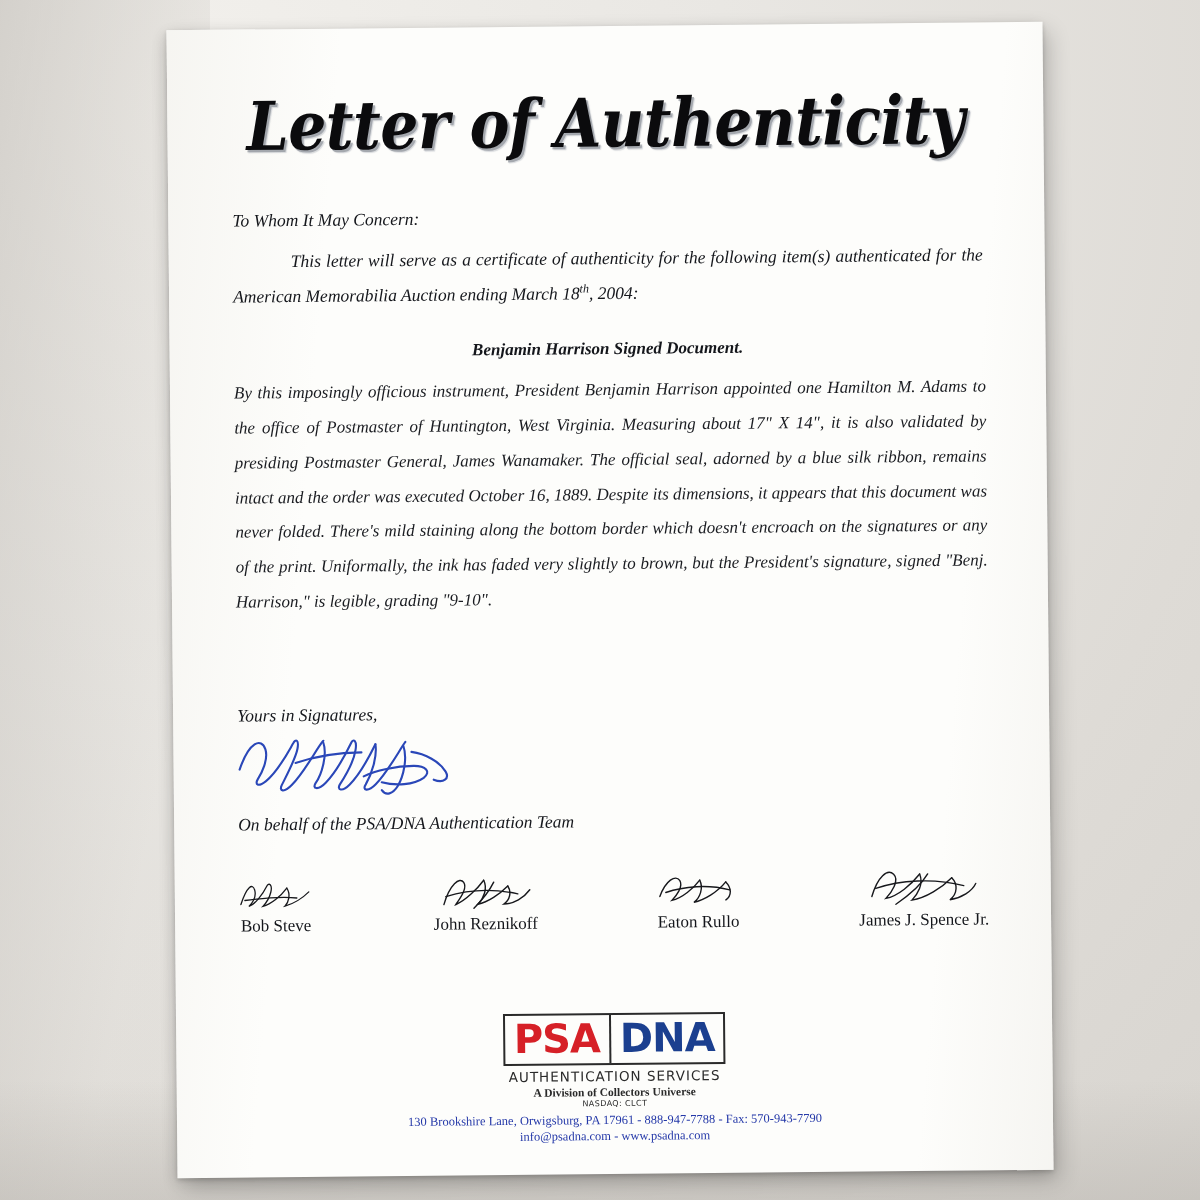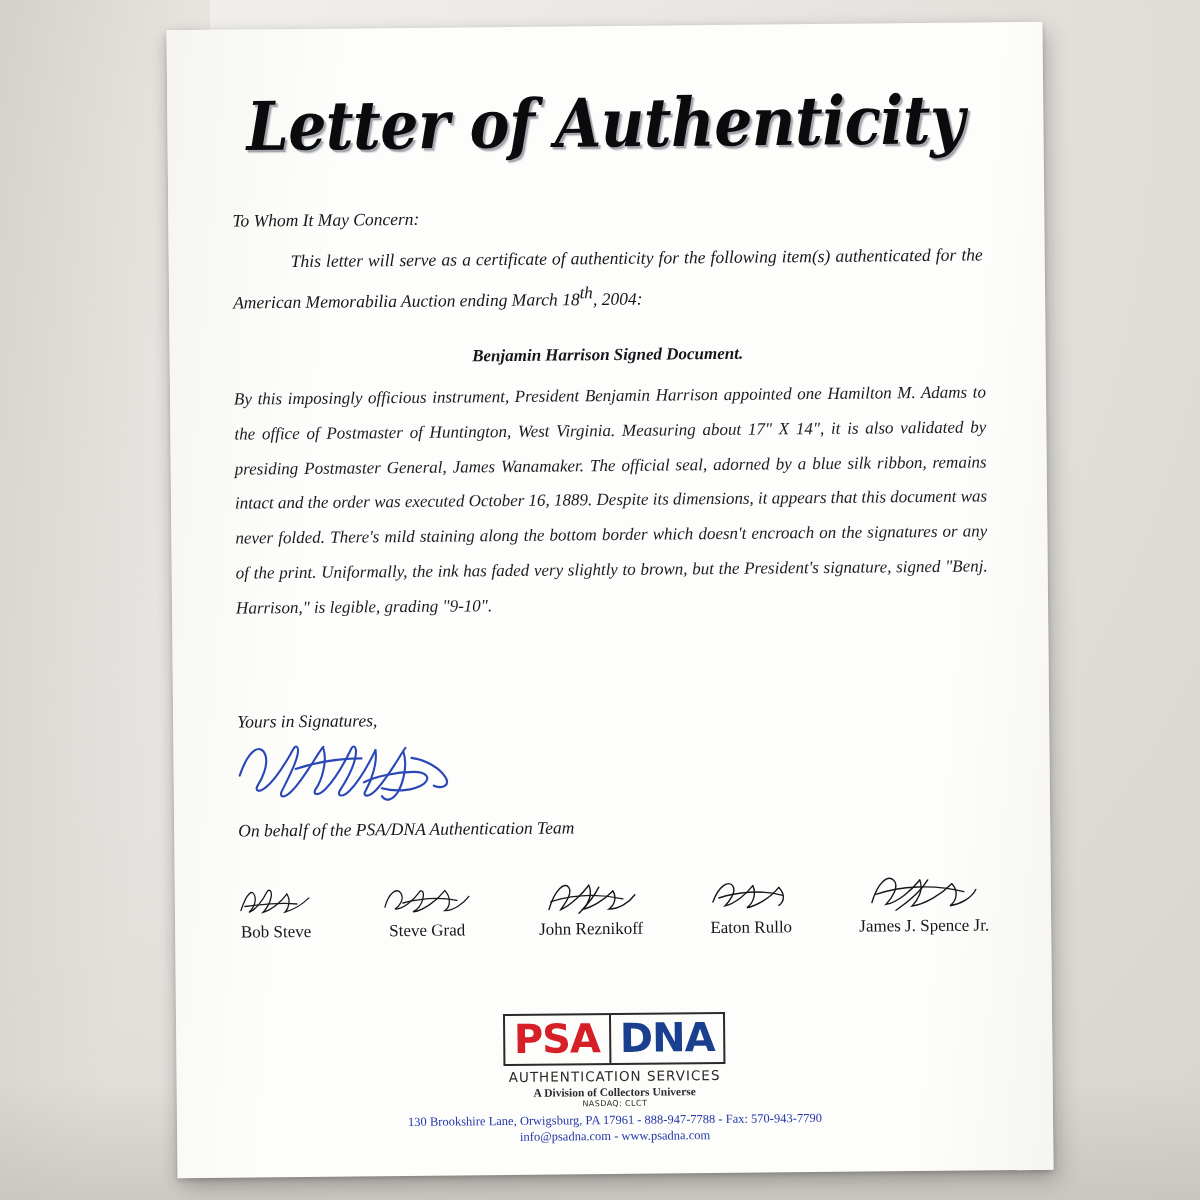--- a/index.html
+++ b/index.html
@@ -89,21 +89,21 @@
     margin-left: 8px;
   }
   #intro {
     margin-top: 6px;
     margin-left: 8px;
     margin-right: 6px;
     text-align: justify;
     text-indent: 58px;
   }
   #intro sup {
-    font-size: 17px;
+    font-size: 12px;
     vertical-align: super;
   }
 
   #item-heading {
     margin-top: 28px;
     text-align: center;
     font-family: "Liberation Serif", serif;
     font-style: italic;
     font-weight: bold;
     font-size: 17px;
@@ -275,32 +275,20 @@
             <g stroke="#17181c" stroke-width="1.3" fill="none" stroke-linecap="round">
               <path d="M4 30 C10 12, 16 8, 18 16 C20 24, 14 30, 12 32 C18 30, 26 20, 30 12 C32 8, 36 10, 34 18 C32 26, 28 30, 26 32 C34 30, 44 22, 50 14"></path>
               <path d="M50 14 C54 20, 52 28, 48 32 C56 30, 66 24, 72 18"></path>
               <path d="M8 26 C24 24, 44 22, 60 24"></path>
             </g>
           </svg>
         </div>
         <div class="signer-name">Bob Steve</div>
       </div>
 
-      <div class="signer">
-        <div class="signer-mark">
-          <svg width="92" height="40" viewBox="0 0 92 40" fill="none">
-            <g stroke="#17181c" stroke-width="1.3" fill="none" stroke-linecap="round">
-              <path d="M4 28 C8 14, 16 8, 20 14 C24 20, 18 28, 14 30 C22 30, 32 22, 38 14 C40 10, 44 12, 42 20 C40 28, 34 32, 32 33 C42 32, 56 22, 64 12"></path>
-              <path d="M64 12 C70 18, 70 28, 64 32 C72 32, 82 26, 88 18"></path>
-              <path d="M22 24 C38 20, 58 18, 76 22"></path>
-            </g>
-          </svg>
-        </div>
-        <div class="signer-name">Steve Grad</div>
-      </div>
 
 
       <div class="signer">
         <div class="signer-mark">
           <svg width="96" height="40" viewBox="0 0 96 40" fill="none">
             <g stroke="#17181c" stroke-width="1.4" fill="none" stroke-linecap="round">
               <path d="M6 32 C12 12, 22 4, 26 10 C30 16, 22 26, 18 32 C28 28, 40 16, 46 8"></path>
               <path d="M46 8 C50 16, 46 26, 40 32 C50 30, 62 22, 70 14"></path>
               <path d="M70 14 C74 20, 72 28, 66 32 C76 32, 86 26, 92 18"></path>
               <path d="M8 24 C28 18, 54 16, 80 22"></path>

